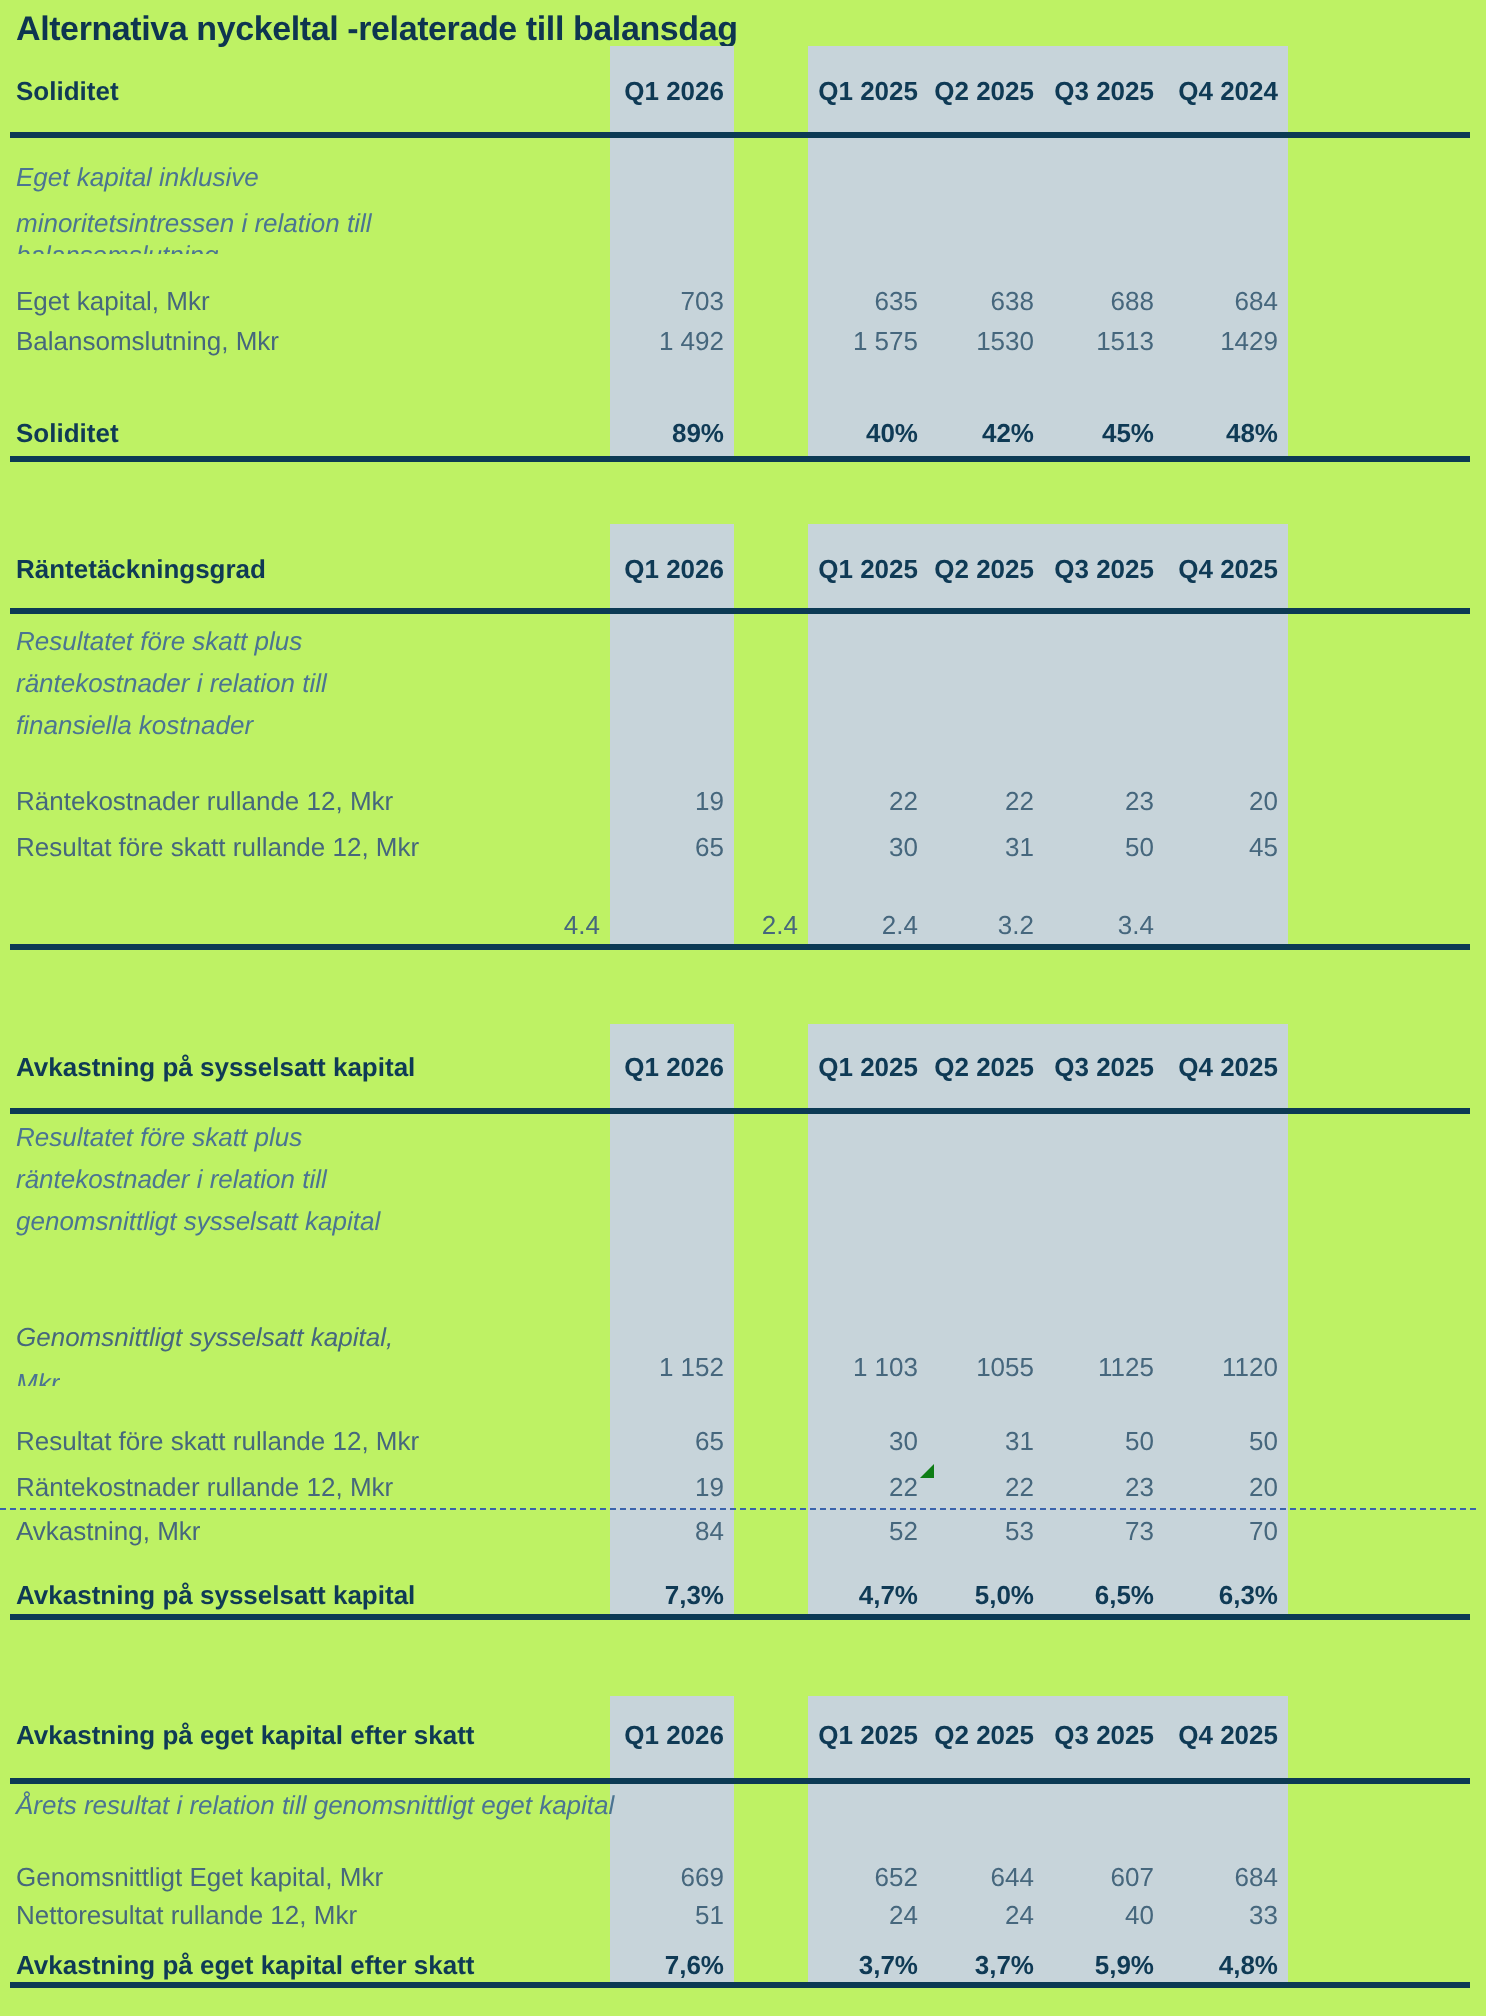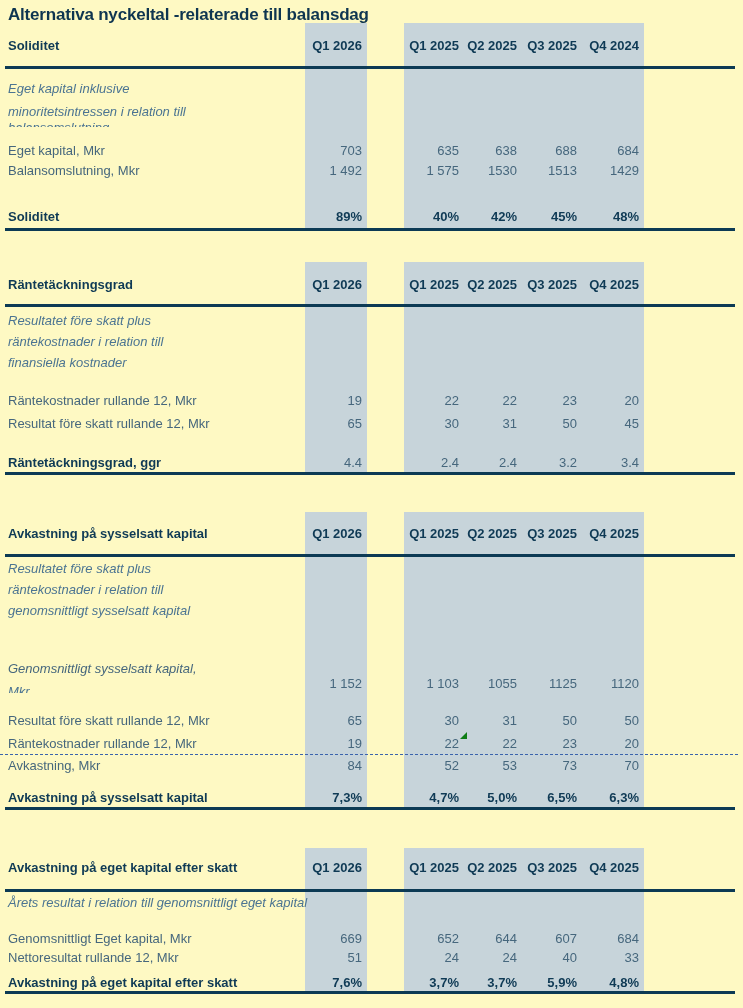--- a/index.html
+++ b/index.html
@@ -1,21 +1,21 @@
 <!DOCTYPE html>
 <html><head>
 <meta charset="utf-8">
 <style>
   html,body{margin:0;padding:0;}
   body{
     width:743px;height:1008px;background:#ffffff;
     font-family:"Liberation Sans", sans-serif;
     -webkit-font-smoothing:antialiased;
   }
-  #page{position:relative;width:743px;height:1008px;overflow:hidden;background:#fef9c3;}
+  #page{position:relative;width:743px;height:1008px;overflow:hidden;background:#bef264;}
 
   h1{
     position:absolute;top:4px;left:8px;margin:0;
     font-size:17px;line-height:22px;font-weight:bold;
     color:#0e3550;letter-spacing:-0.2px;
   }
 
   .shade{position:absolute;background:#c7d4da;z-index:0;}
   .sA{left:305px;width:62px;}
   .sB{left:404px;width:240px;}
@@ -138,21 +138,20 @@
   <div class="row" style="top:416px">
     <span class="label">Resultat före skatt rullande 12, Mkr</span>
     <span class="cell">65</span>
     <span></span>
     <span class="cell">30</span>
     <span class="cell">31</span>
     <span class="cell">50</span>
     <span class="cell">45</span>
   </div>
   <div class="row bold" style="top:455px">
-    <span class="label">Räntetäckningsgrad, ggr</span>
     <span class="cell reg">4.4</span>
     <span></span>
     <span class="cell reg">2.4</span>
     <span class="cell reg">2.4</span>
     <span class="cell reg">3.2</span>
     <span class="cell reg">3.4</span>
   </div>
 
   <div class="row hdr" style="top:526px">
     <span class="label">Avkastning på sysselsatt kapital</span>

